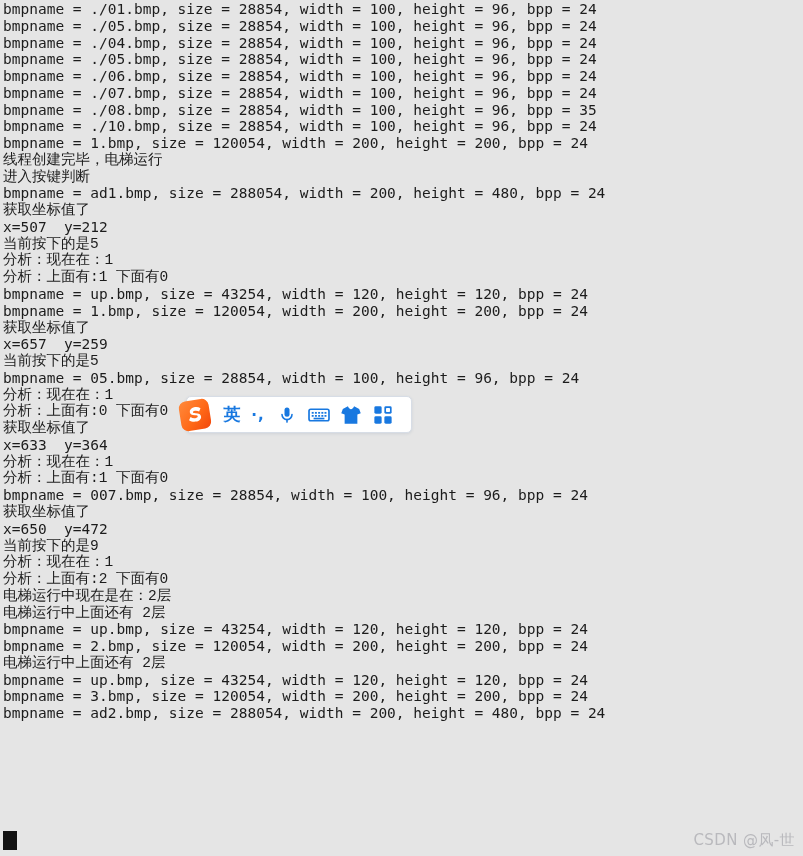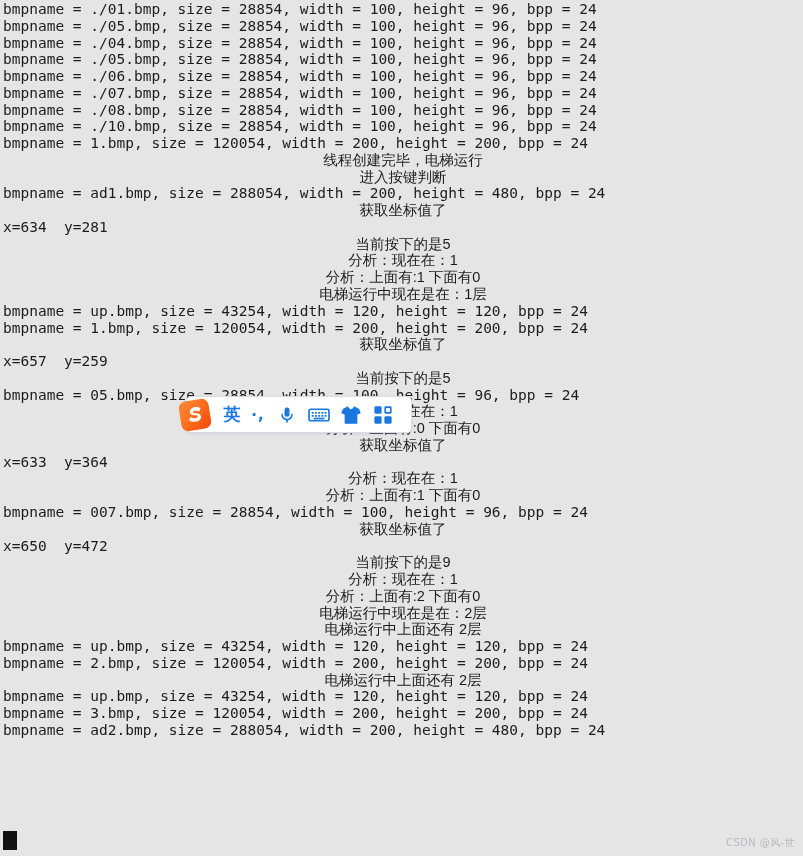--- a/index.html
+++ b/index.html
@@ -35,23 +35,22 @@
   .line {
     font-family: "DejaVu Sans Mono", "Liberation Mono", monospace;
     font-size: 14.5px;
     line-height: 16.78px;
     height: 16.78px;
     color: #1c1c1c;
     white-space: pre;
     letter-spacing: 0px;
   }
   .line.cjk {
-    font-family: Liberation Sans, sans-serif;
+    font-family: Liberation Mono, monospace;
     font-size: 14.5px;
-    text-align: center;
   }
 
   
   #cursor-block {
     position: absolute;
     left: 3px;
     top: 831px;
     width: 14px;
     height: 19px;
     background: #111111;
@@ -105,49 +104,48 @@
   }
   .ime-icon { width: 32px; }
   .ime-icon svg { display: block; }
 
   
   #watermark {
     position: absolute;
     right: 8px;
     bottom: 6px;
     font-family: "DejaVu Sans", "Liberation Sans", sans-serif;
-    font-size: 10px;
+    font-size: 15px;
     color: #b9b9bd;
     letter-spacing: 0.4px;
     white-space: nowrap;
   }
 </style>
 </head>
 <body>
 
 <div id="console" style="background: #e5e5e5;">
   <div id="console-lines" style="color: rgb(28, 28, 28);">
       <div class="line">bmpname = ./01.bmp, size = 28854, width = 100, height = 96, bpp = 24</div>
       <div class="line">bmpname = ./05.bmp, size = 28854, width = 100, height = 96, bpp = 24</div>
       <div class="line">bmpname = ./04.bmp, size = 28854, width = 100, height = 96, bpp = 24</div>
       <div class="line">bmpname = ./05.bmp, size = 28854, width = 100, height = 96, bpp = 24</div>
       <div class="line">bmpname = ./06.bmp, size = 28854, width = 100, height = 96, bpp = 24</div>
       <div class="line">bmpname = ./07.bmp, size = 28854, width = 100, height = 96, bpp = 24</div>
-      <div class="line">bmpname = ./08.bmp, size = 28854, width = 100, height = 96, bpp = 24</div>
+      <div class="line">bmpname = ./08.bmp, size = 28854, width = 100, height = 96, bpp = 35</div>
       <div class="line">bmpname = ./10.bmp, size = 28854, width = 100, height = 96, bpp = 24</div>
       <div class="line">bmpname = 1.bmp, size = 120054, width = 200, height = 200, bpp = 24</div>
       <div class="line cjk">线程创建完毕，电梯运行</div>
       <div class="line cjk">进入按键判断</div>
       <div class="line">bmpname = ad1.bmp, size = 288054, width = 200, height = 480, bpp = 24</div>
       <div class="line cjk">获取坐标值了</div>
-      <div class="line">x=634  y=281</div>
+      <div class="line">x=507  y=212</div>
       <div class="line cjk">当前按下的是5</div>
       <div class="line cjk">分析：现在在：1</div>
       <div class="line cjk">分析：上面有:1 下面有0</div>
-      <div class="line cjk">电梯运行中现在是在：1层</div>
       <div class="line">bmpname = up.bmp, size = 43254, width = 120, height = 120, bpp = 24</div>
       <div class="line">bmpname = 1.bmp, size = 120054, width = 200, height = 200, bpp = 24</div>
       <div class="line cjk">获取坐标值了</div>
       <div class="line">x=657  y=259</div>
       <div class="line cjk">当前按下的是5</div>
       <div class="line">bmpname = 05.bmp, size = 28854, width = 100, height = 96, bpp = 24</div>
       <div class="line cjk">分析：现在在：1</div>
       <div class="line cjk">分析：上面有:0 下面有0</div>
       <div class="line cjk">获取坐标值了</div>
       <div class="line">x=633  y=364</div>

